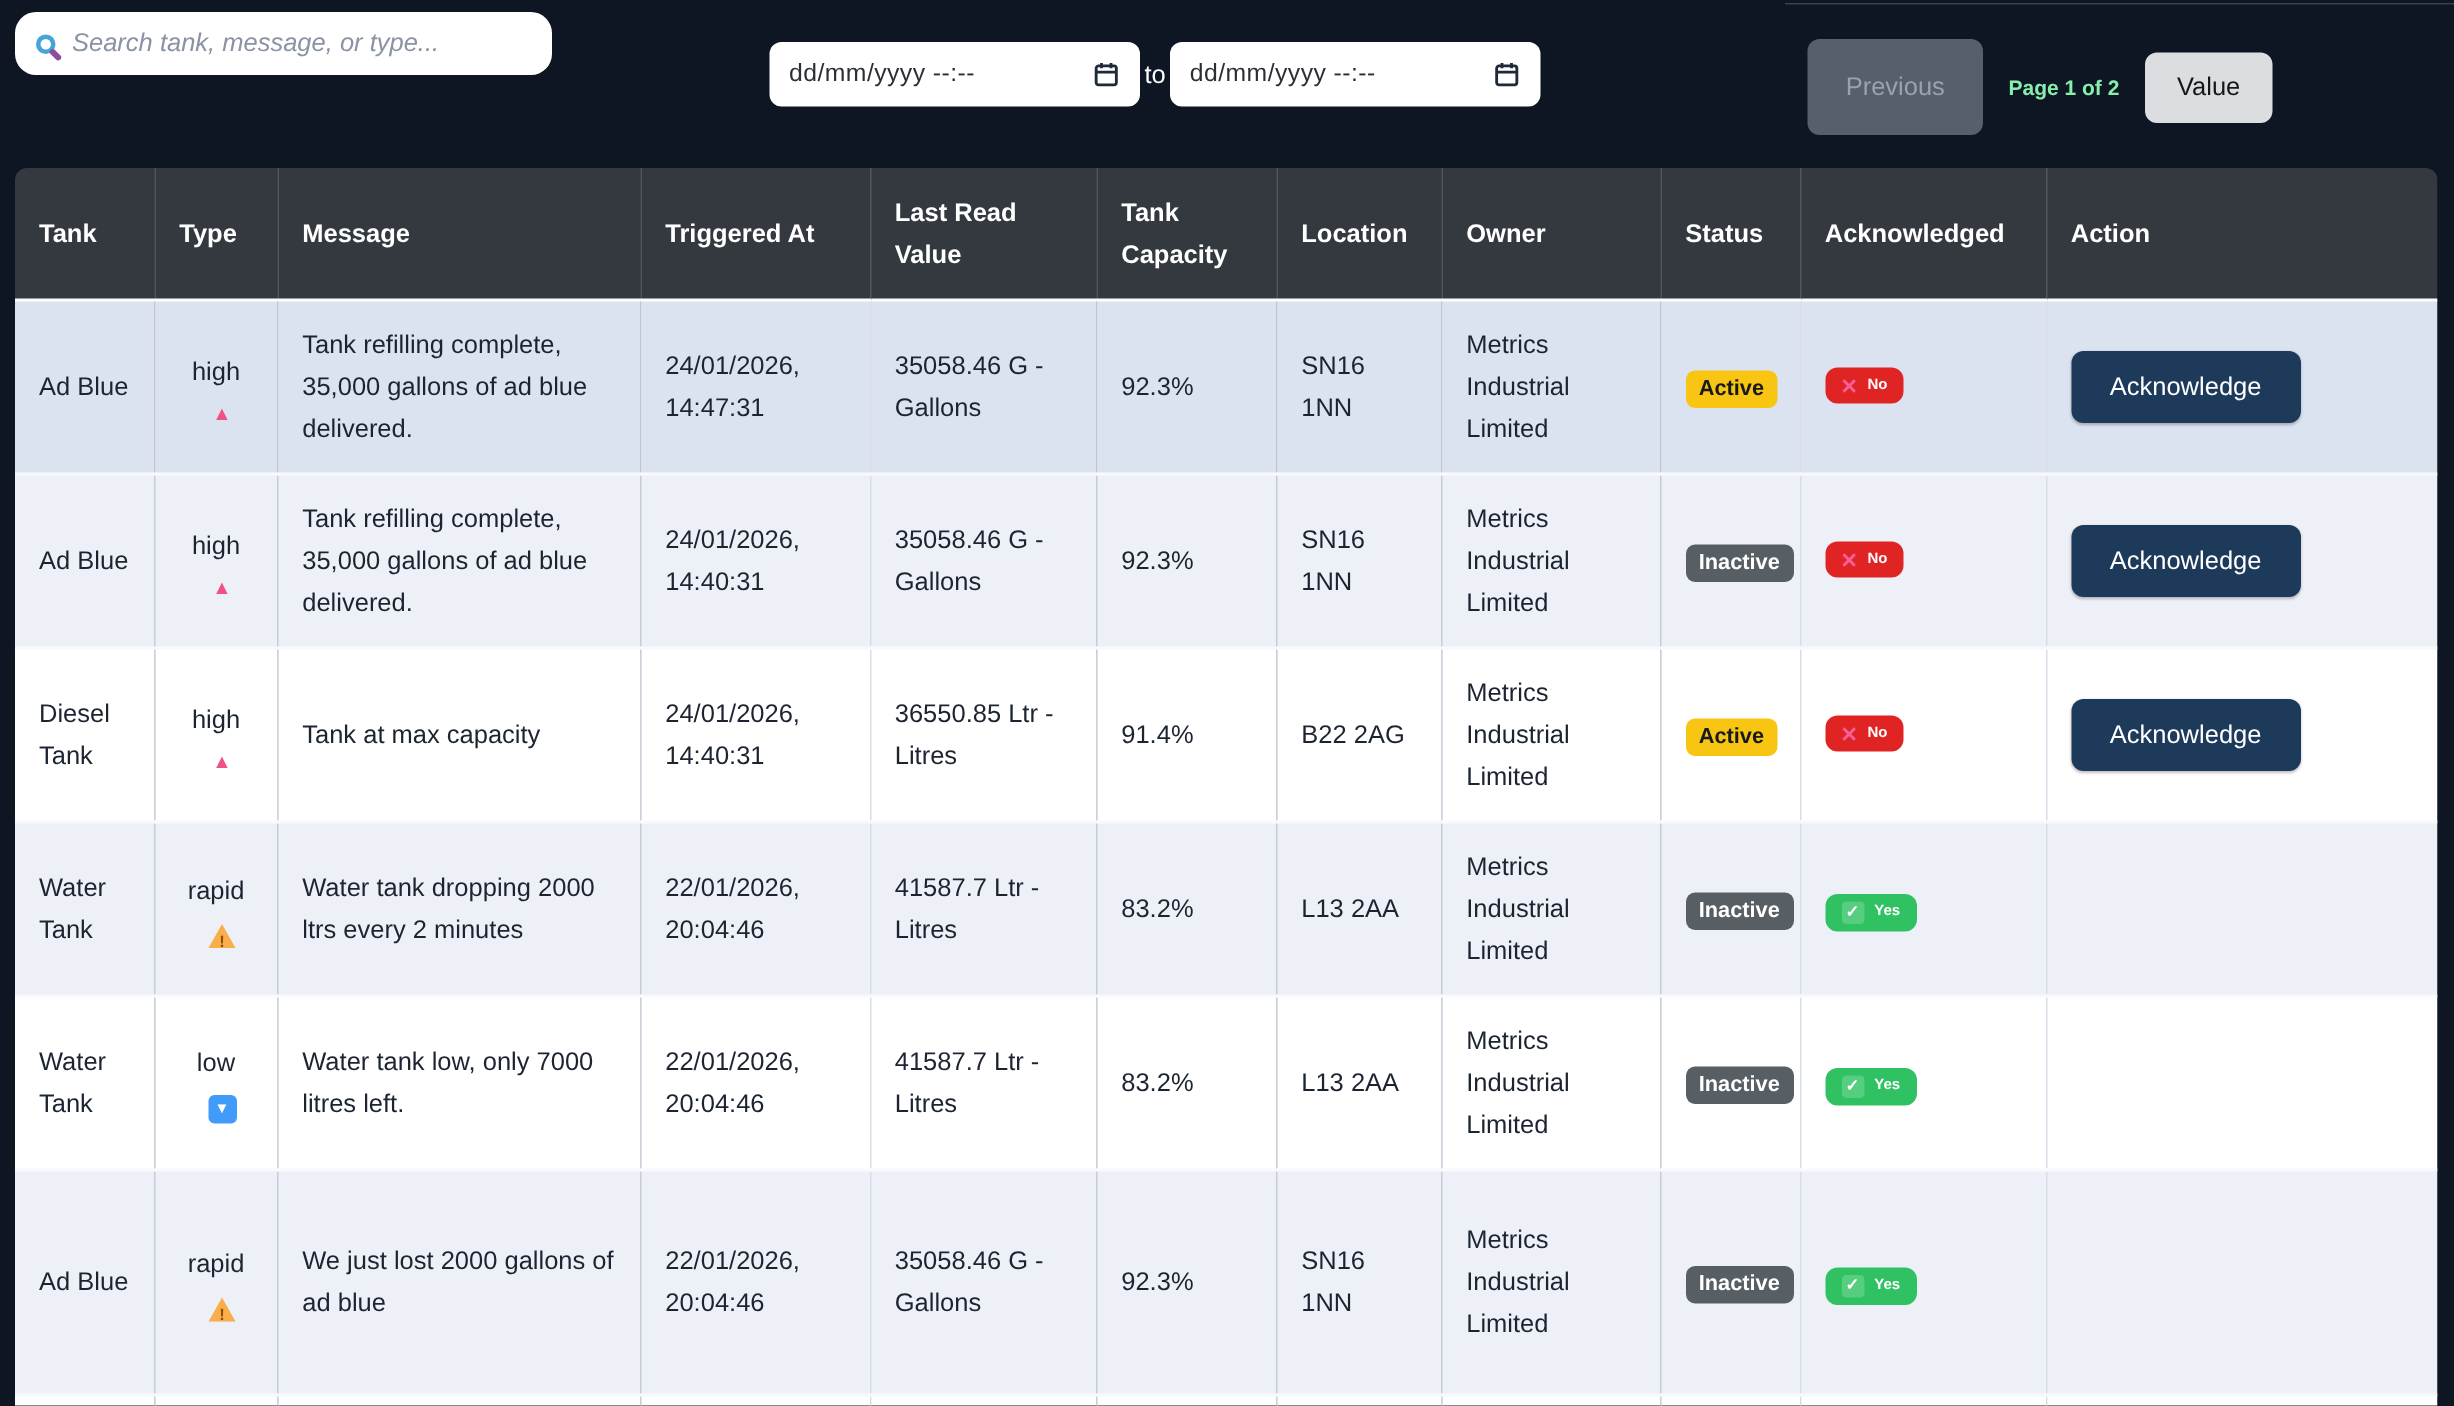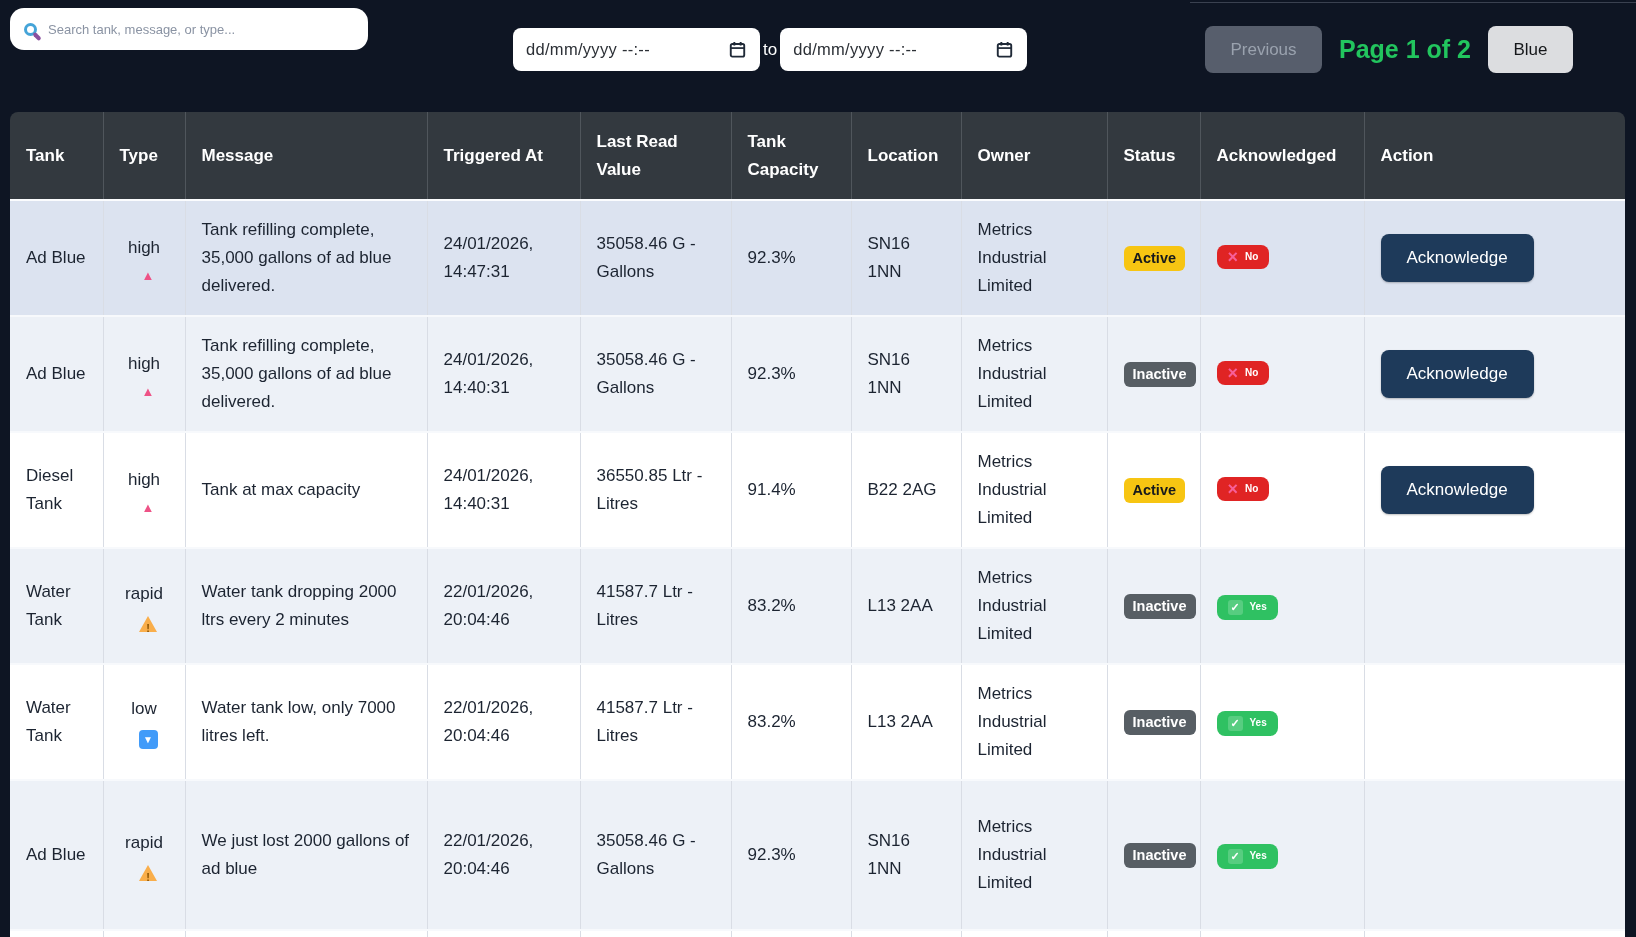--- a/index.html
+++ b/index.html
@@ -15,40 +15,40 @@
   .topline { position:absolute; left:1190px; top:2px; right:0; height:1px; background:#3a4150; }
 
   .searchbox {
     position:absolute; left:10px; top:8px; width:358px; height:42px;
     background:#ffffff; border-radius:14px; display:flex; align-items:center;
     padding:0 14px;
   }
   .search-glyph { width:13px; height:13px; border:3px solid #45a4d8; border-radius:50%; position:relative; flex:0 0 auto; }
   .search-glyph::after { content:""; position:absolute; width:4px; height:9px; background:#8a4f9e; bottom:-8px; right:-5px; transform:rotate(-45deg); border-radius:2px; }
   .searchbox input {
-    border:none; outline:none; flex:1; margin-left:11px; font-size:13px;
-    font-family:"Liberation Sans", sans-serif; color:#b91c1c; background:transparent;
+    border:none; outline:none; flex:1; margin-left:11px; font-size:17px;
+    font-family:"Liberation Sans", sans-serif; color:#b91c1c; background:transparent;font-style:italic;
   }
   .searchbox input::placeholder { color:#8a93a3; }
 
   .dates { position:absolute; left:513px; top:28px; display:flex; align-items:center; gap:3px; }
   .dateinput {
     width:247px; height:43px; background:#ffffff; border-radius:8px;
     display:flex; align-items:center; justify-content:space-between;
     padding:0 13px; cursor:text;
   }
   .dateinput .dtext { font-size:16.5px; color:#2c3036; letter-spacing:0.3px; }
   .to-label { color:#ffffff; font-size:17px; }
 
   .pager { position:absolute; left:1205px; top:26px; display:flex; align-items:center; gap:17px; }
   .btn-prev {
-    width:117px; height:47px; background:#575e6c; color:#9aa2ae; border:none;
+    width:117px; height:64px; background:#575e6c; color:#9aa2ae; border:none;
     border-radius:8px; font-size:17px; font-family:"Liberation Sans", sans-serif;
   }
-  .page-ind { color:#22c55e; font-size:25px; font-weight:600; white-space:nowrap; }
+  .page-ind { color:#86efac; font-size:14px; font-weight:600; white-space:nowrap; }
   .btn-next {
     width:85px; height:47px; background:#dcdde0; color:#15171a; border:none;
     border-radius:8px; font-size:17px; font-family:"Liberation Sans", sans-serif; cursor:pointer;
   }
 
   
   .tablewrap { position:absolute; left:10px; top:112px; width:1615px; }
   table { border-collapse:collapse; table-layout:fixed; width:1615px; border-radius:8px 8px 0 0; overflow:hidden; }
   thead th {
     background:#33393f; color:#ffffff; font-weight:700; font-size:17px;
@@ -132,21 +132,21 @@
           <line x1="8" y1="2.5" x2="8" y2="7" stroke="#1f2937" stroke-width="2.4"></line>
           <line x1="16" y1="2.5" x2="16" y2="7" stroke="#1f2937" stroke-width="2.4"></line>
         </svg>
     </span>
   </div>
 </div>
 
 <div class="pager">
   <button class="btn-prev">Previous</button>
   <span class="page-ind">Page 1 of 2</span>
-  <button class="btn-next">Blue</button>
+  <button class="btn-next">Value</button>
 </div>
 
 <div class="tablewrap">
 <table>
   <colgroup>
     <col style="width:93px">
         <col style="width:82px">
         <col style="width:242px">
         <col style="width:153px">
     <col style="width:151px">

